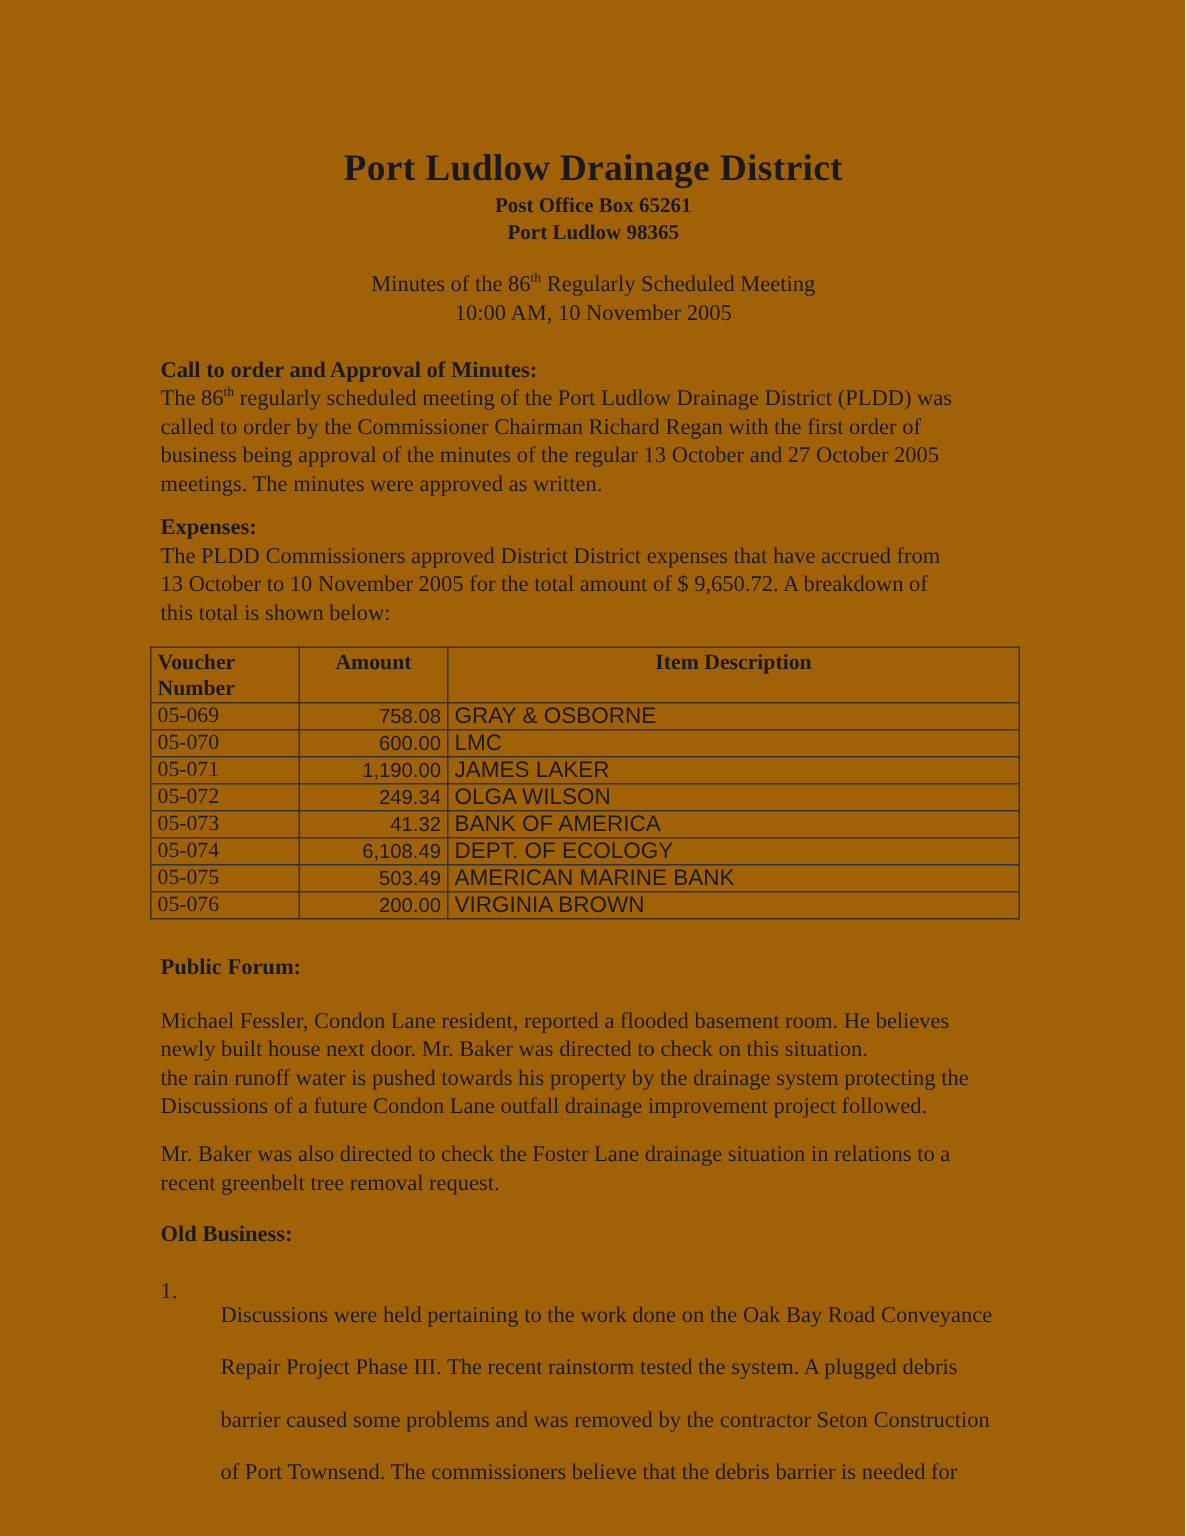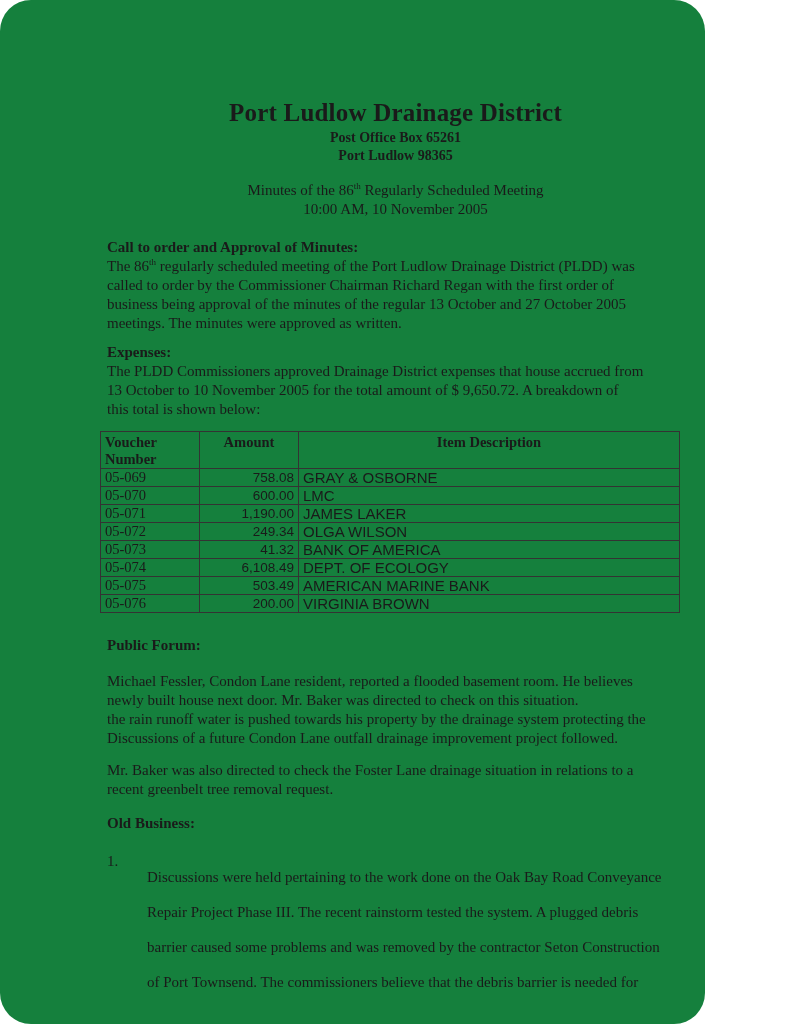--- a/index.html
+++ b/index.html
@@ -1,17 +1,17 @@
 <!DOCTYPE html>
 <html><head>
 <meta charset="utf-8">
 <style>
   html, body { margin: 0; padding: 0; background: #ffffff; }
   body { width: 791px; height: 1024px; position: relative; overflow: hidden; font-family: "Liberation Serif", "DejaVu Serif", serif; color: #1a1a1a; }
-  .page { position: absolute; left: 0; top: 0; width: 705px; height: 1024px; background: #15803d; border-radius: 31px; }
+  .page { position: absolute; left: 0; top: 0; width: 790px; height: 1024px; background: #a16207; }
   .title { position: absolute; left: 0; width: 791px; top: 99px; font-size: 25px; font-weight: bold; text-align: center; letter-spacing: 0.2px; }
   .sub1 { position: absolute; left: 0; width: 791px; top: 130px; font-size: 14px; font-weight: bold; text-align: center; }
   .sub2 { position: absolute; left: 0; width: 791px; top: 148px; font-size: 14px; font-weight: bold; text-align: center; }
   .meet1 { position: absolute; left: 0; width: 791px; top: 182px; font-size: 15px; text-align: center; }
   .meet2 { position: absolute; left: 0; width: 791px; top: 201px; font-size: 15px; text-align: center; }
   sup { font-size: 9px; vertical-align: 6px; line-height: 0; }
   .sec-head { position: absolute; left: 107px; font-size: 15px; font-weight: bold; }
   .para { position: absolute; left: 107px; width: 580px; font-size: 15px; line-height: 19px; }
   .para p { margin: 0; white-space: nowrap; }
   table.exp { position: absolute; left: 100px; top: 431px; width: 580px; border-collapse: collapse; font-size: 14px; }
@@ -41,21 +41,21 @@
   <div class="sec-head" style="top:239px;">Call to order and Approval of Minutes:</div>
   <div class="para" style="top:257px;">
     <p><span>The 86</span><sup>th</sup><span> regularly scheduled meeting of the Port Ludlow Drainage District (PLDD) was</span></p>
     <p>called to order by the Commissioner Chairman Richard Regan with the first order of</p>
     <p>business being approval of the minutes of the regular 13 October and 27 October 2005</p>
     <p>meetings.  The minutes were approved as written.</p>
   </div>
 
   <div class="sec-head" style="top:344px;text-align:center;">Expenses:</div>
   <div class="para" style="top:362px;">
-    <p>The PLDD Commissioners approved Drainage District expenses that house accrued from</p>
+    <p>The PLDD Commissioners approved District District expenses that have accrued from</p>
     <p>13 October to 10 November 2005 for the total amount of $ 9,650.72.  A breakdown of</p>
     <p>this total is shown below:</p>
   </div>
 
   <table class="exp">
     <thead>
       <tr>
         <th class="vh"><span>Voucher</span><br><span>Number</span></th>
         <th class="ah">Amount</th>
         <th>Item Description</th>

